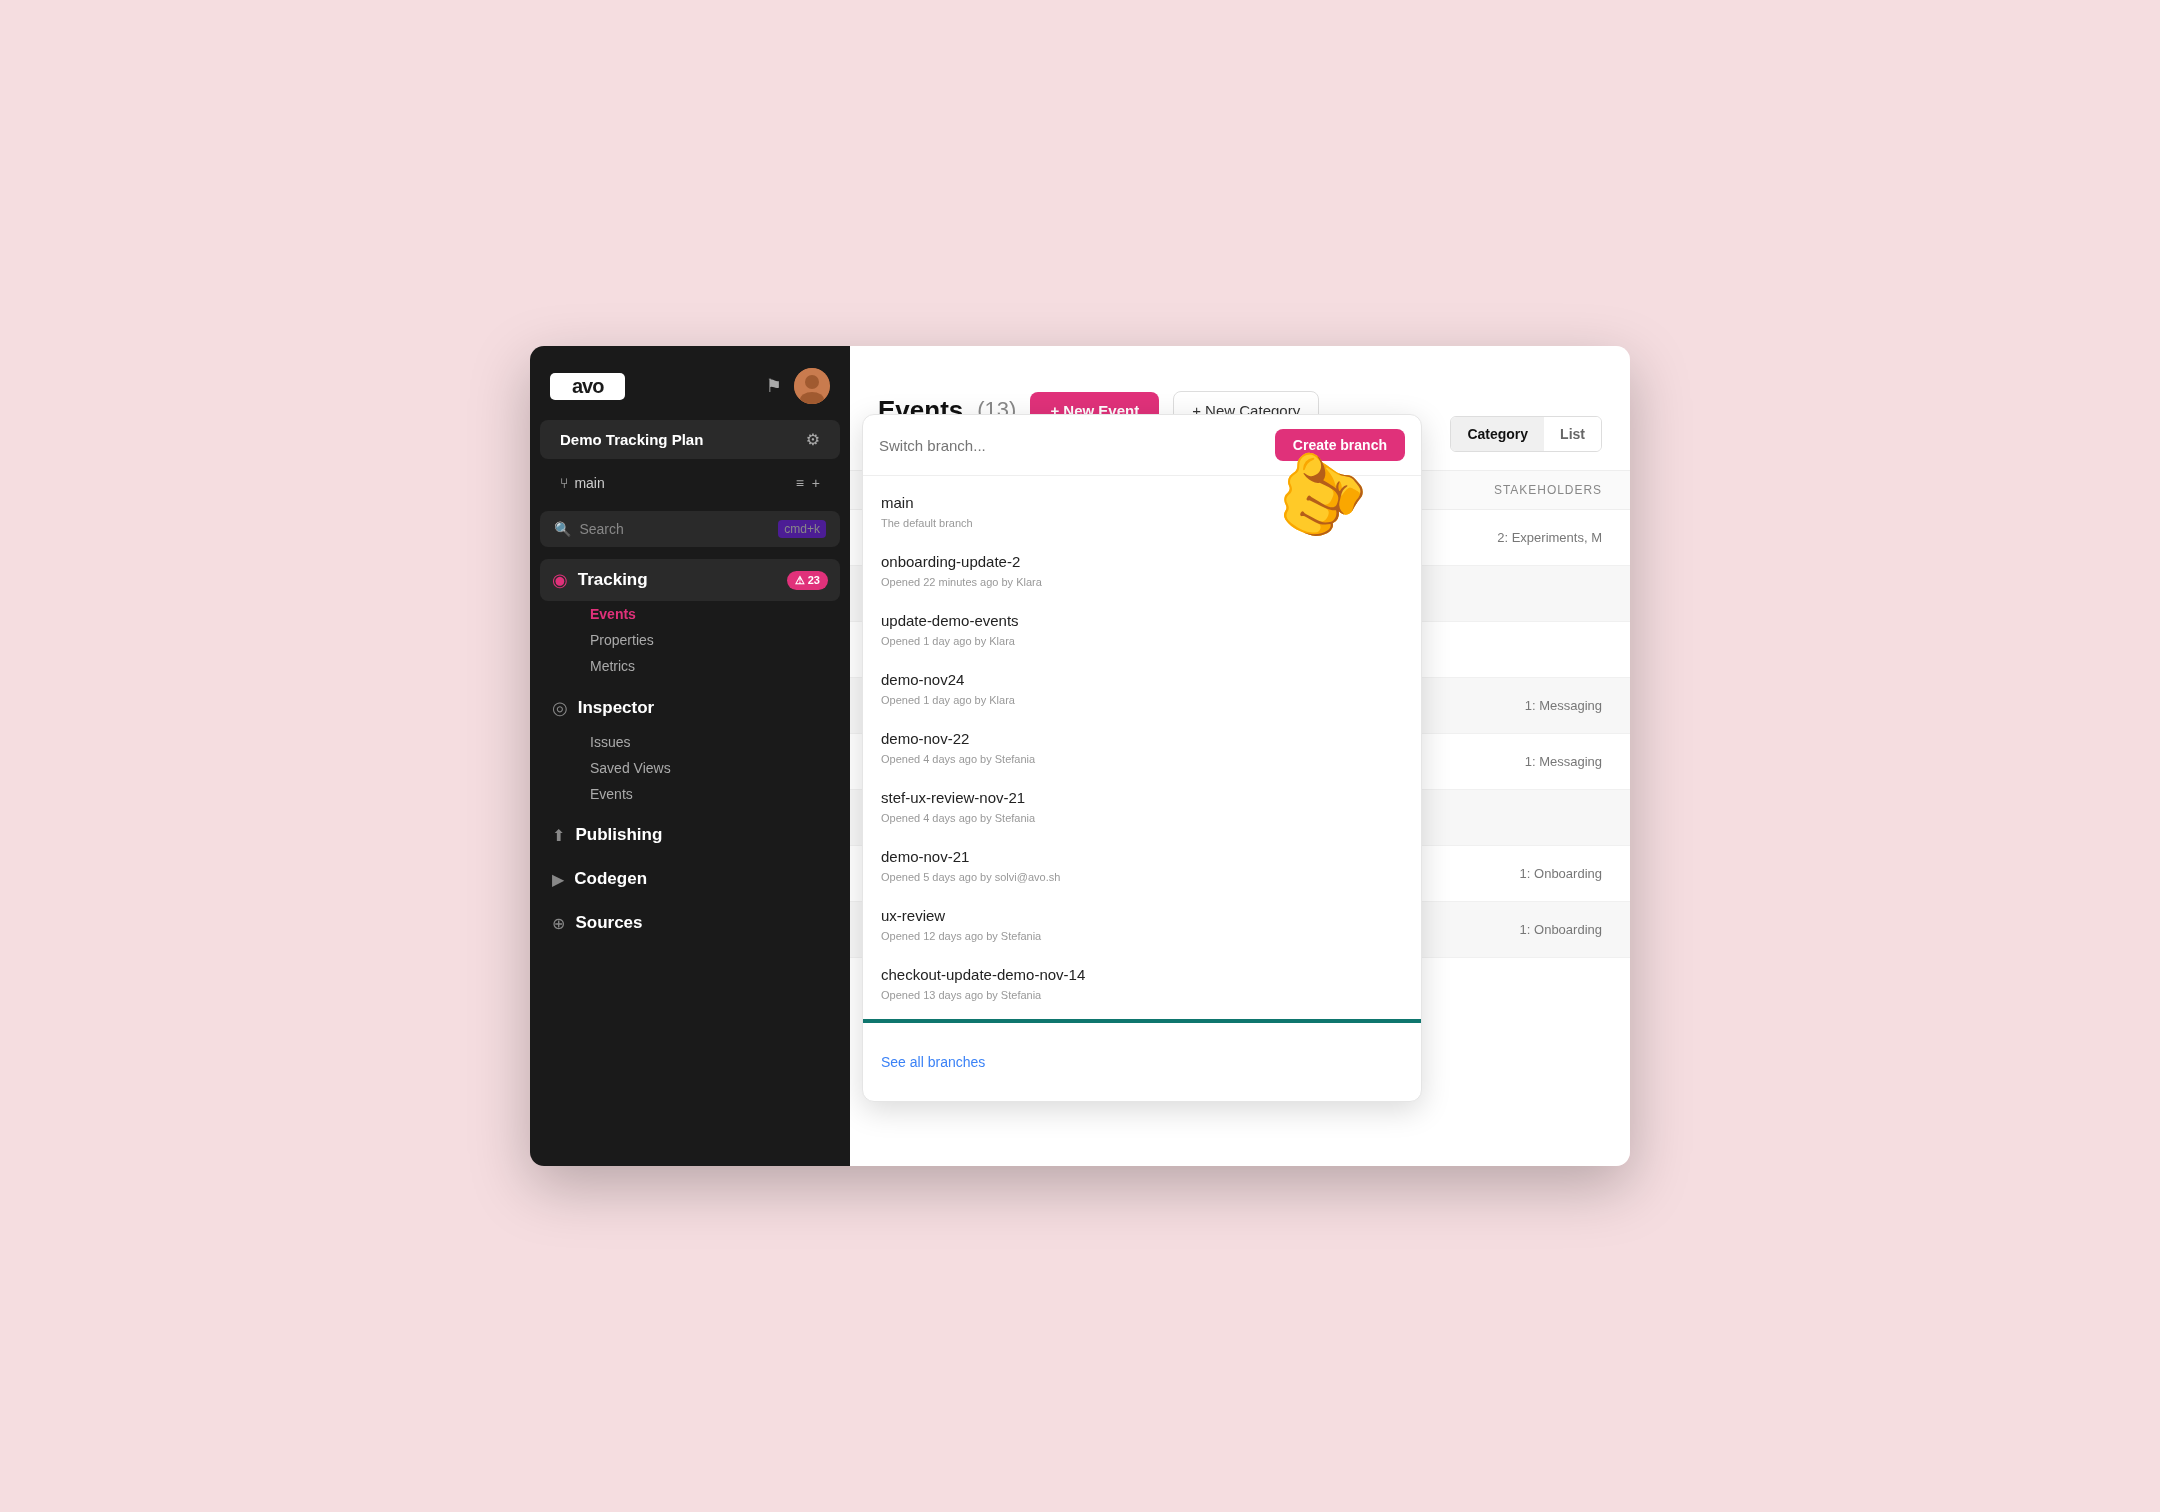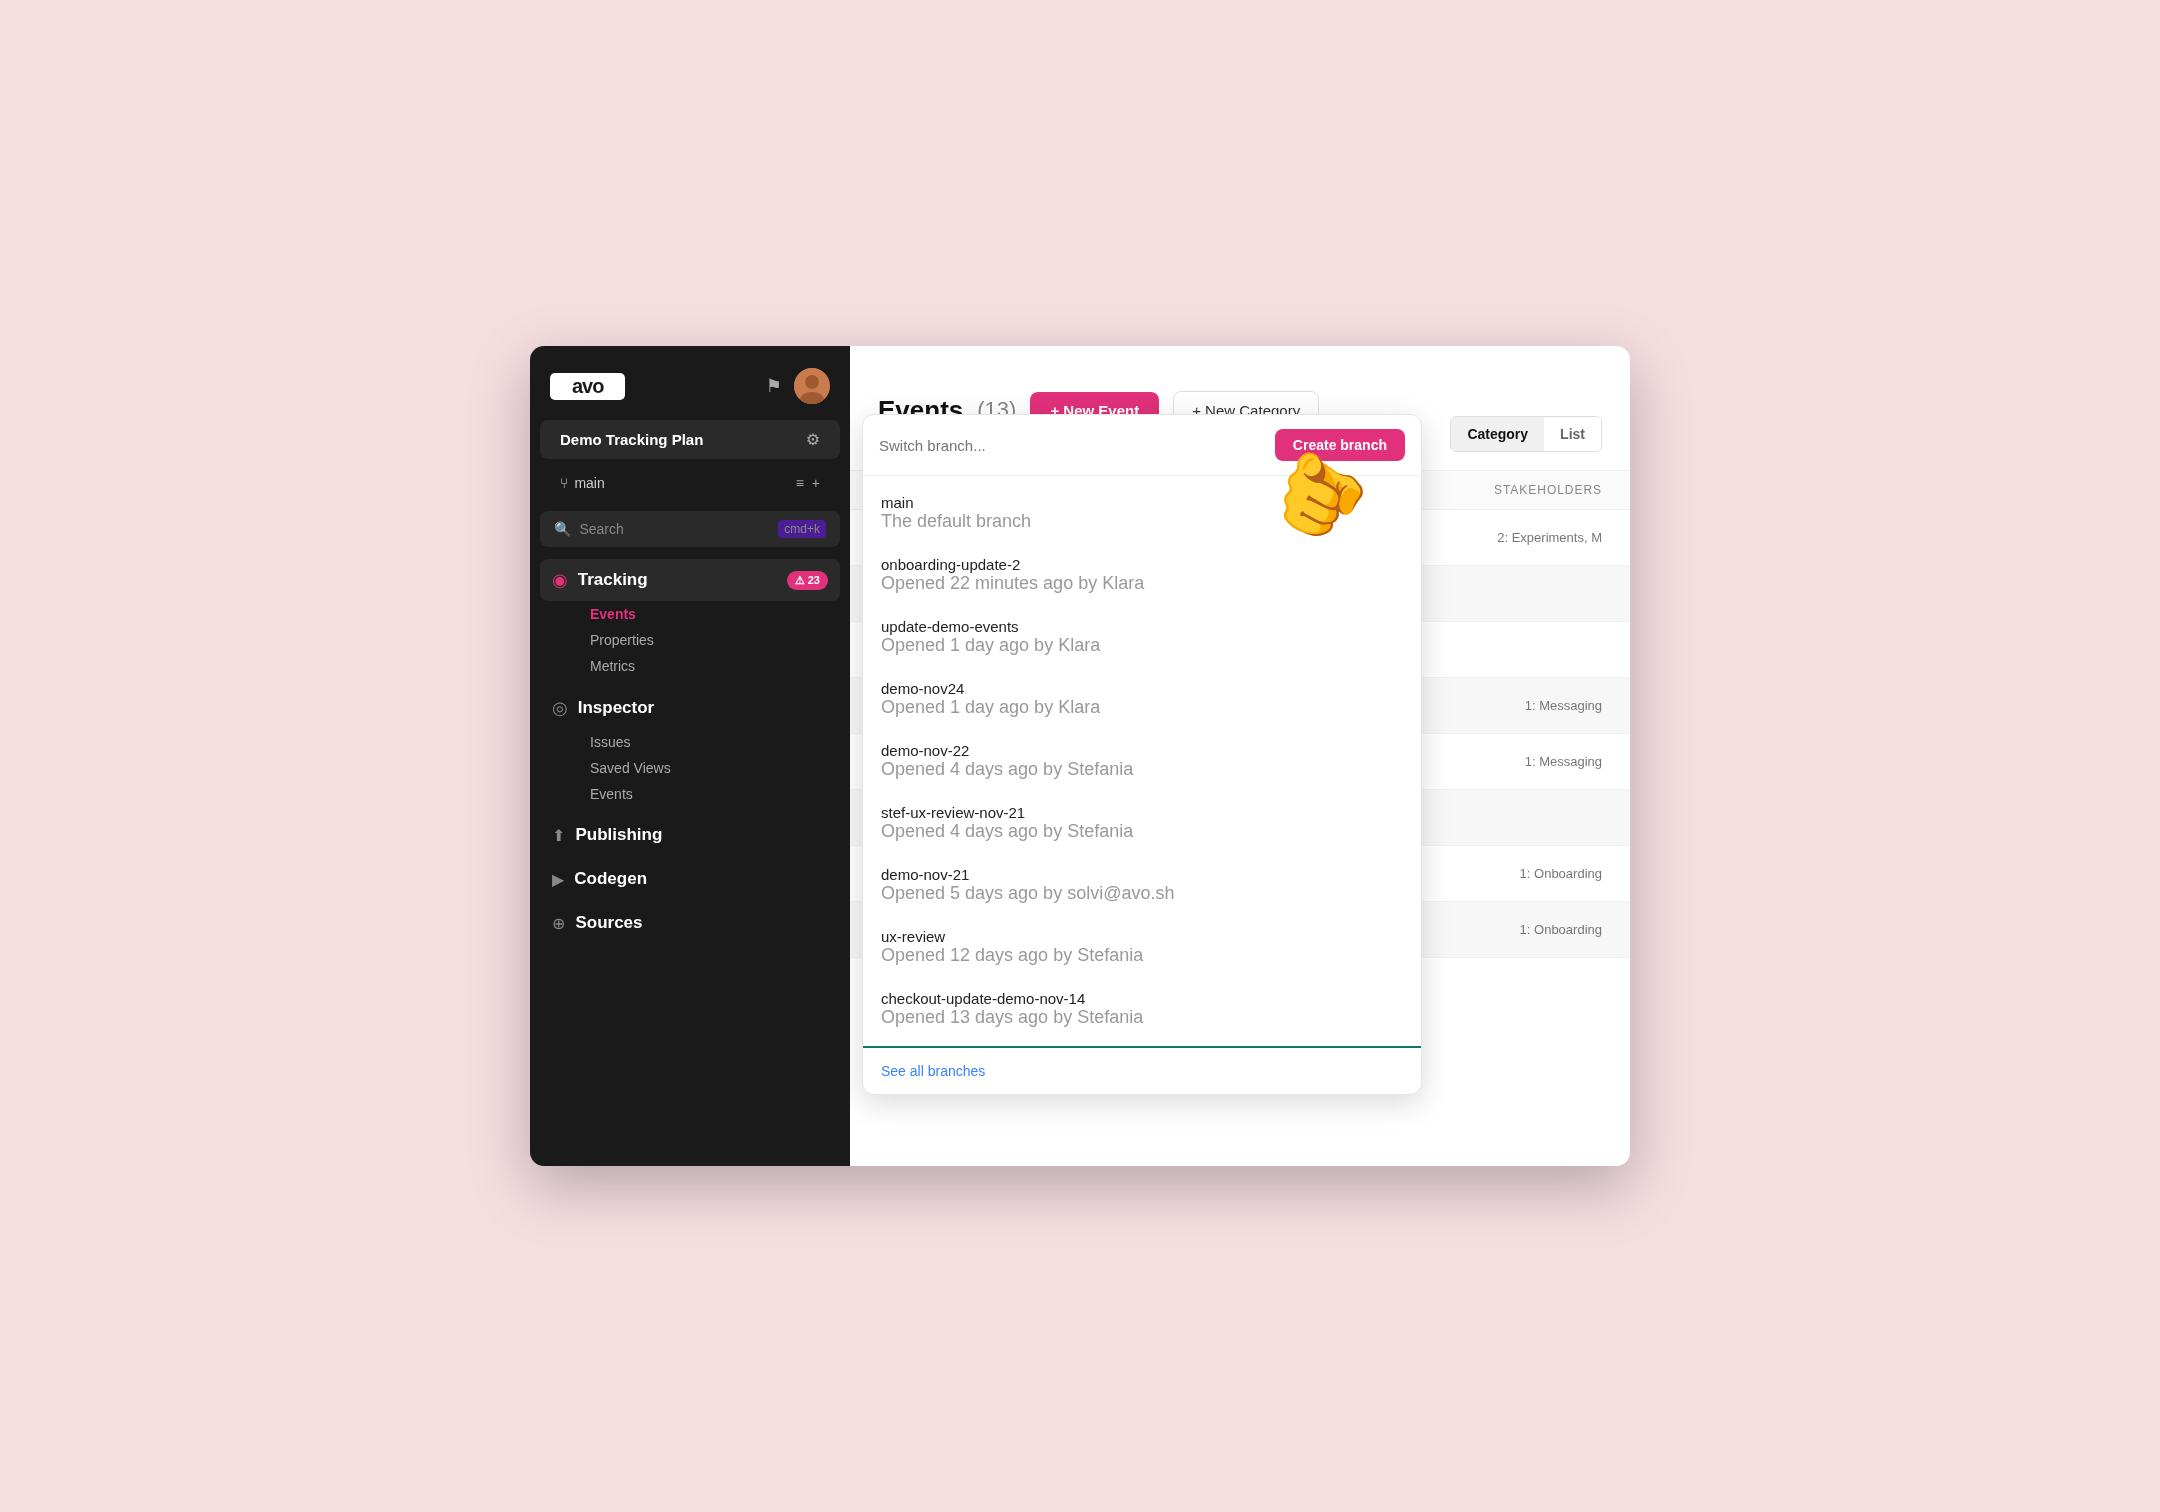--- a/index.html
+++ b/index.html
@@ -365,27 +365,27 @@
     .dropdown-item {
       padding: 12px 18px;
       cursor: pointer;
     }
     .dropdown-item-name {
       font-size: 15px;
       font-weight: 500;
       color: #222;
     }
     .dropdown-item-sub {
-      font-size: 18px;
+      font-size: 11px;
       color: #999;
-      margin-top: 0;
+      margin-top: 6px;
     }
     .dropdown-see-all {
-      padding: 14px 18px;
-      border-top: 2px solid #0f766e;
+      padding: 30px 18px;
+      border-top: 4px solid #0f766e;
     }
     .dropdown-see-all a {
       color: #3b82f6;
       font-size: 14px;
       font-weight: 500;
       text-decoration: none;
     }
 
     
     .hand-cursor {

